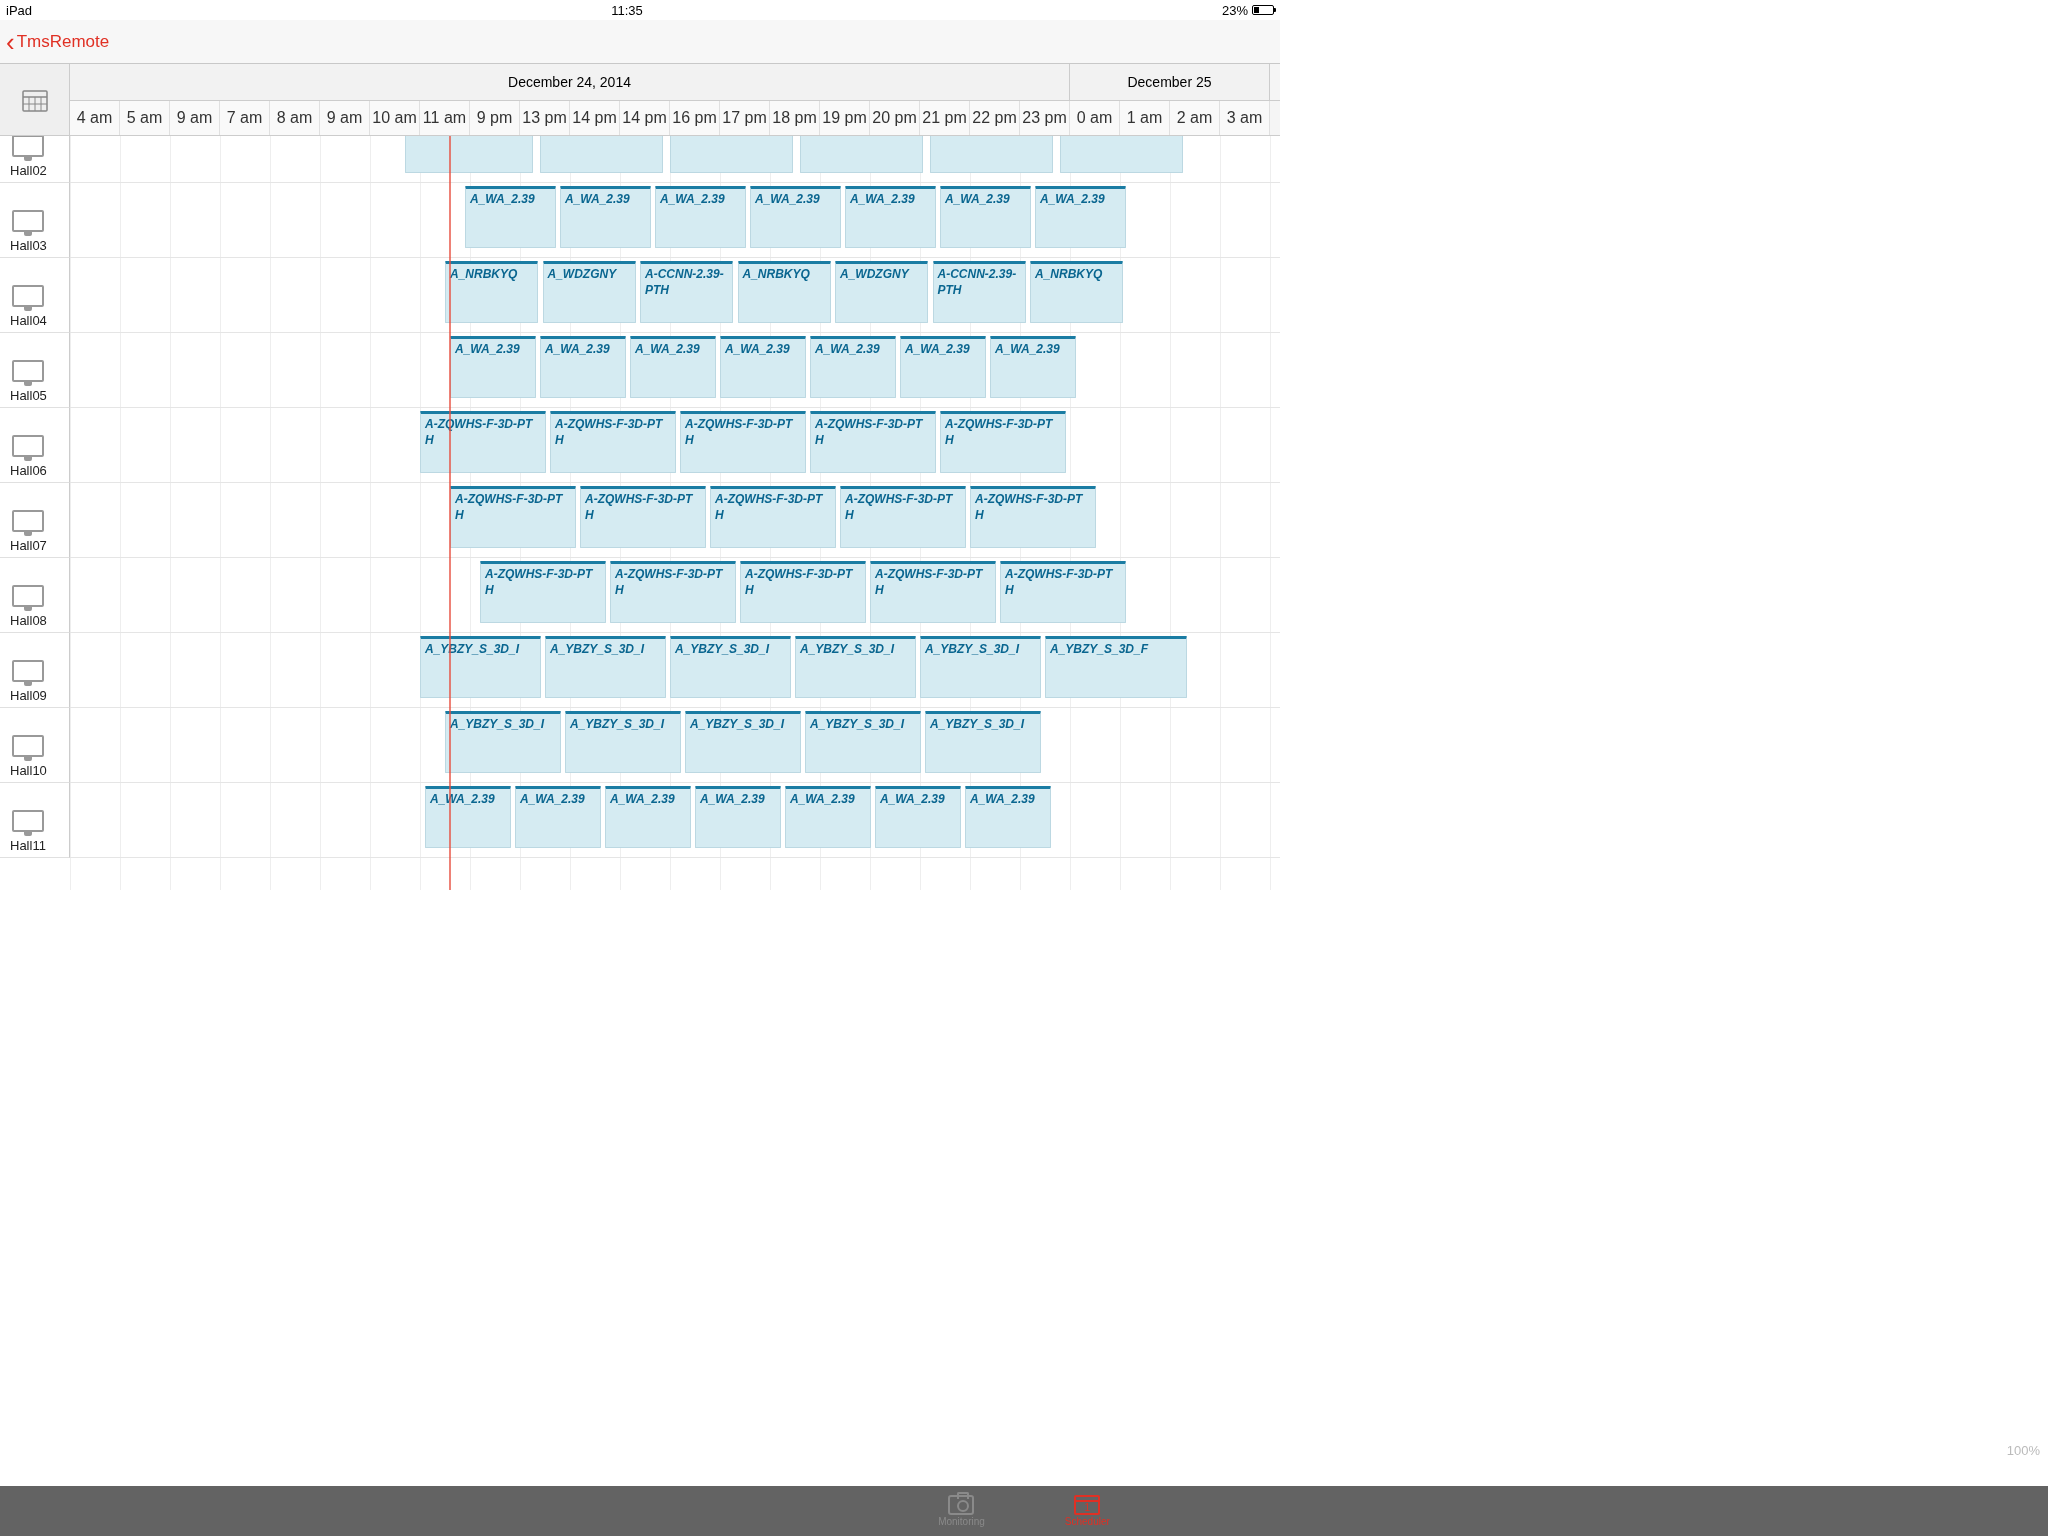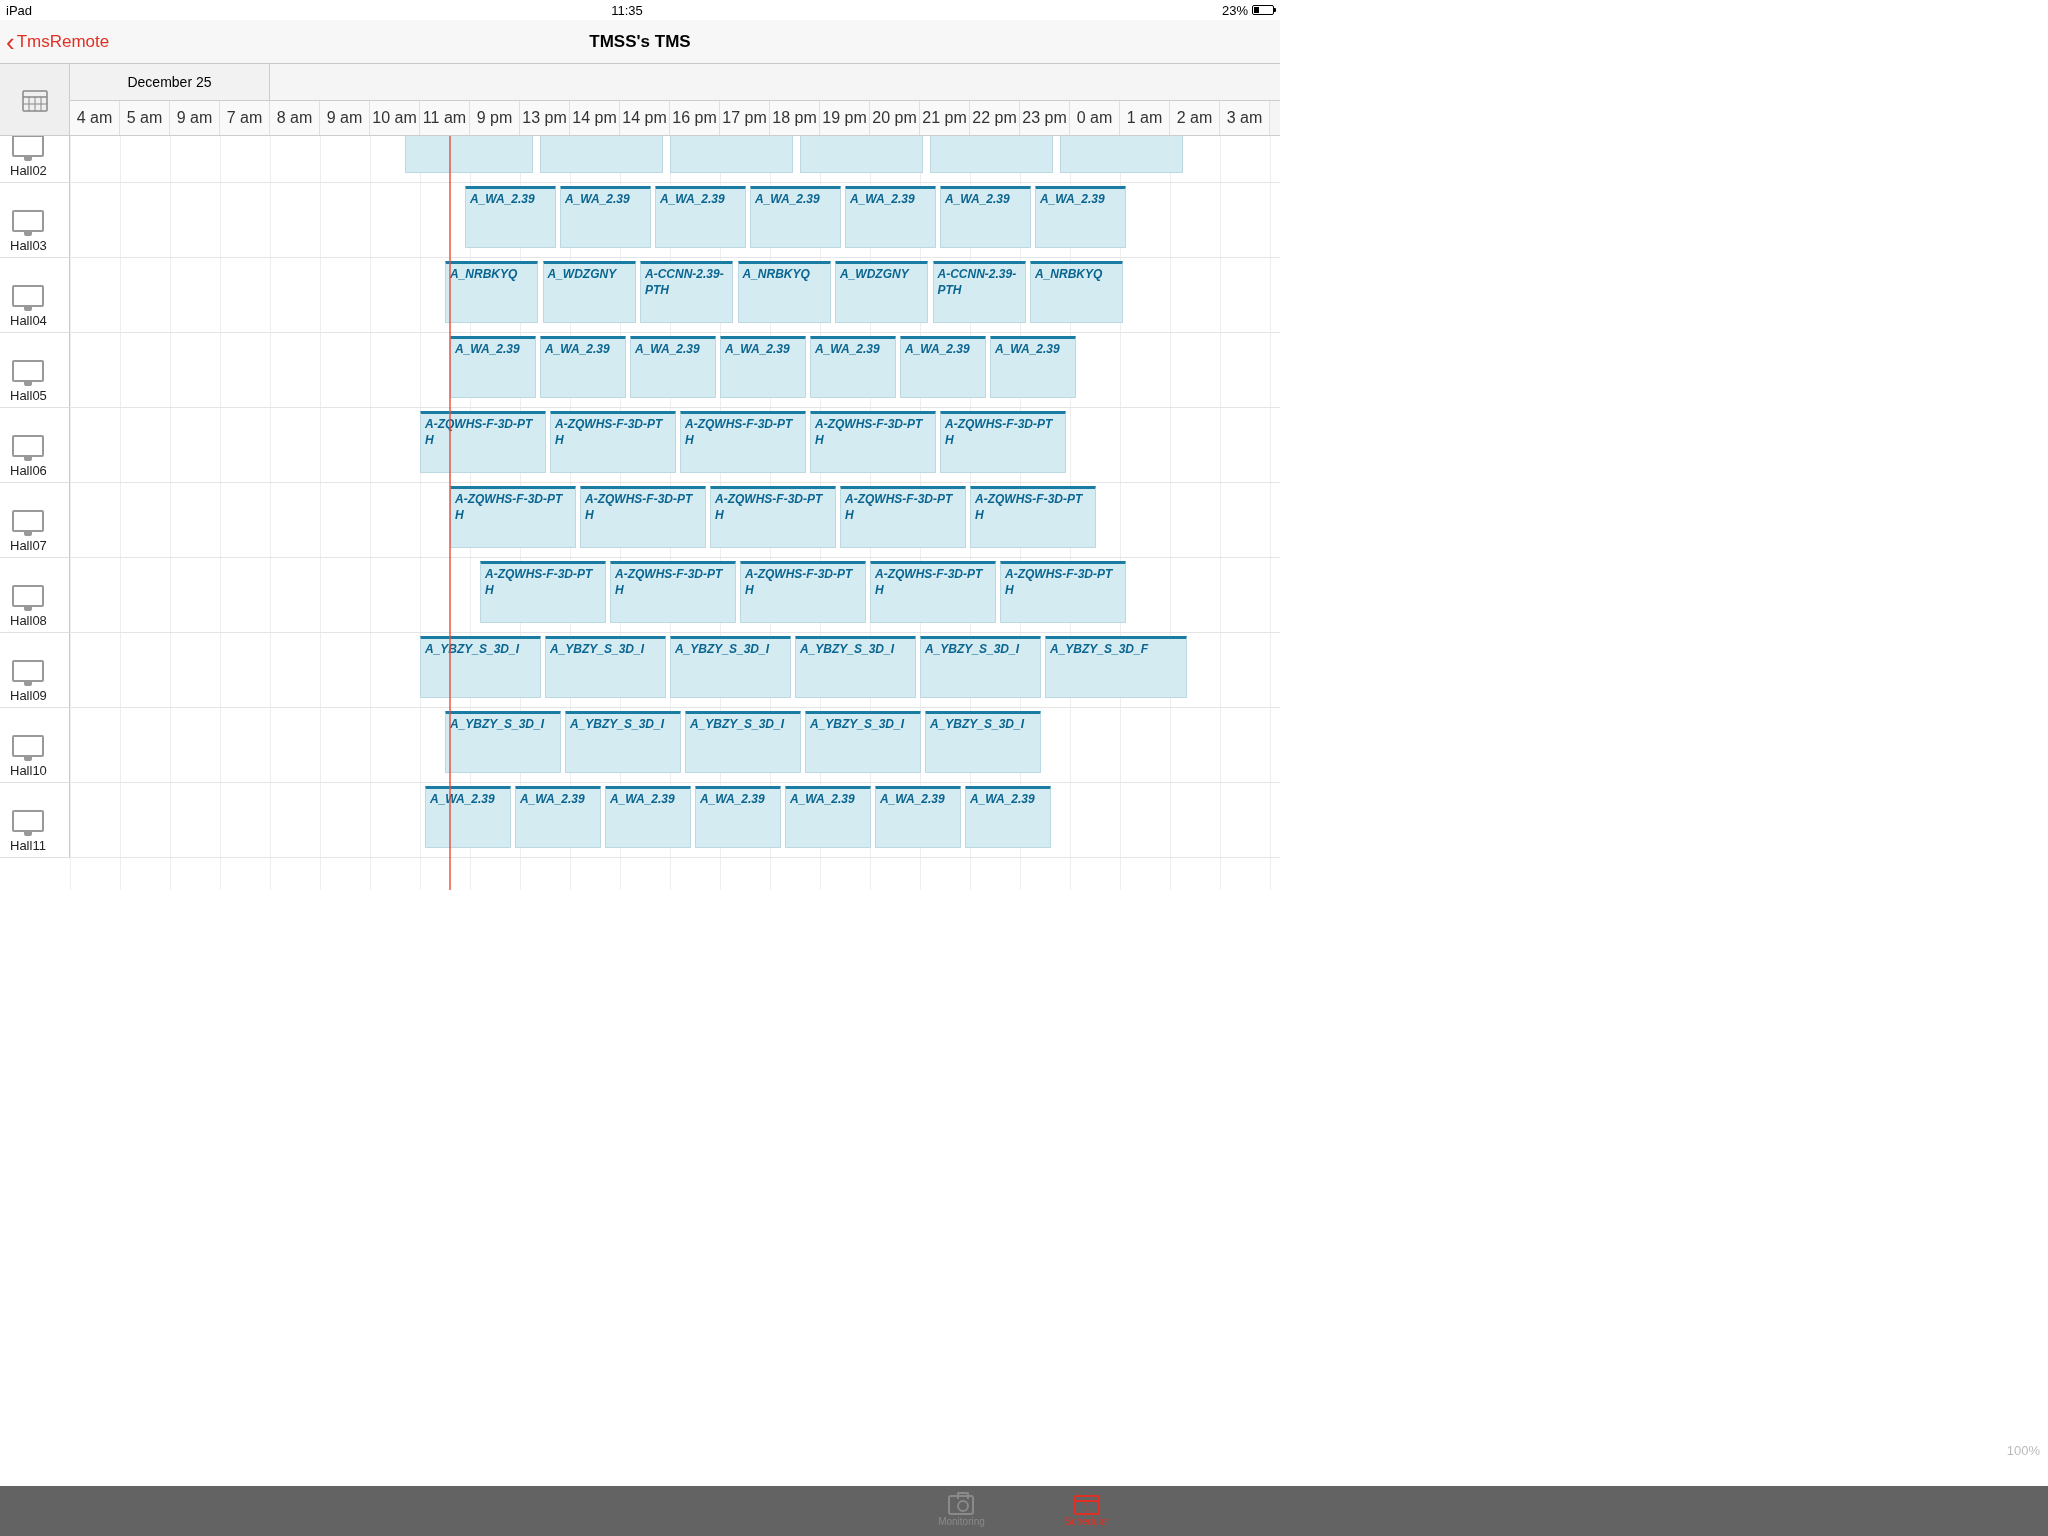--- a/index.html
+++ b/index.html
@@ -78,38 +78,38 @@
         <span class="battery-fill"></span>
       </span>
   </div>
 </div>
 
 <div class="nav-bar">
   <div class="nav-back">
     <span class="chev">‹</span>
     <span>TmsRemote</span>
   </div>
-  <div class="nav-title">TMSS's TMS</div>
 </div>
 
 <div class="header-wrap">
   <div class="left-col">
     <div class="corner-cell">
       <svg class="calendar-icon-svg" viewBox="0 0 28 26">
         <rect x="2" y="4" width="24" height="20" rx="1" fill="none" stroke="#888" stroke-width="1.5"></rect>
         <line x1="2" y1="10" x2="26" y2="10" stroke="#888" stroke-width="1.5"></line>
         <line x1="8" y1="10" x2="8" y2="24" stroke="#888"></line>
         <line x1="14" y1="10" x2="14" y2="24" stroke="#888"></line>
         <line x1="20" y1="10" x2="20" y2="24" stroke="#888"></line>
         <line x1="2" y1="17" x2="26" y2="17" stroke="#888"></line>
       </svg>
     </div>
   </div>
   <div class="right-col">
     <div class="header-row1" id="date-row">
+        <div class="date-cell" style="width: 1000px;">December 24, 2014</div>
         <div class="date-cell" style="width: 200px;">December 25</div>
       </div>
     <div class="header-row2" id="hour-row">
         <div class="hour-cell">4 am</div>
         <div class="hour-cell">5 am</div>
         <div class="hour-cell">9 am</div>
         <div class="hour-cell">7 am</div>
         <div class="hour-cell">8 am</div>
         <div class="hour-cell">9 am</div>
         <div class="hour-cell">10 am</div>

